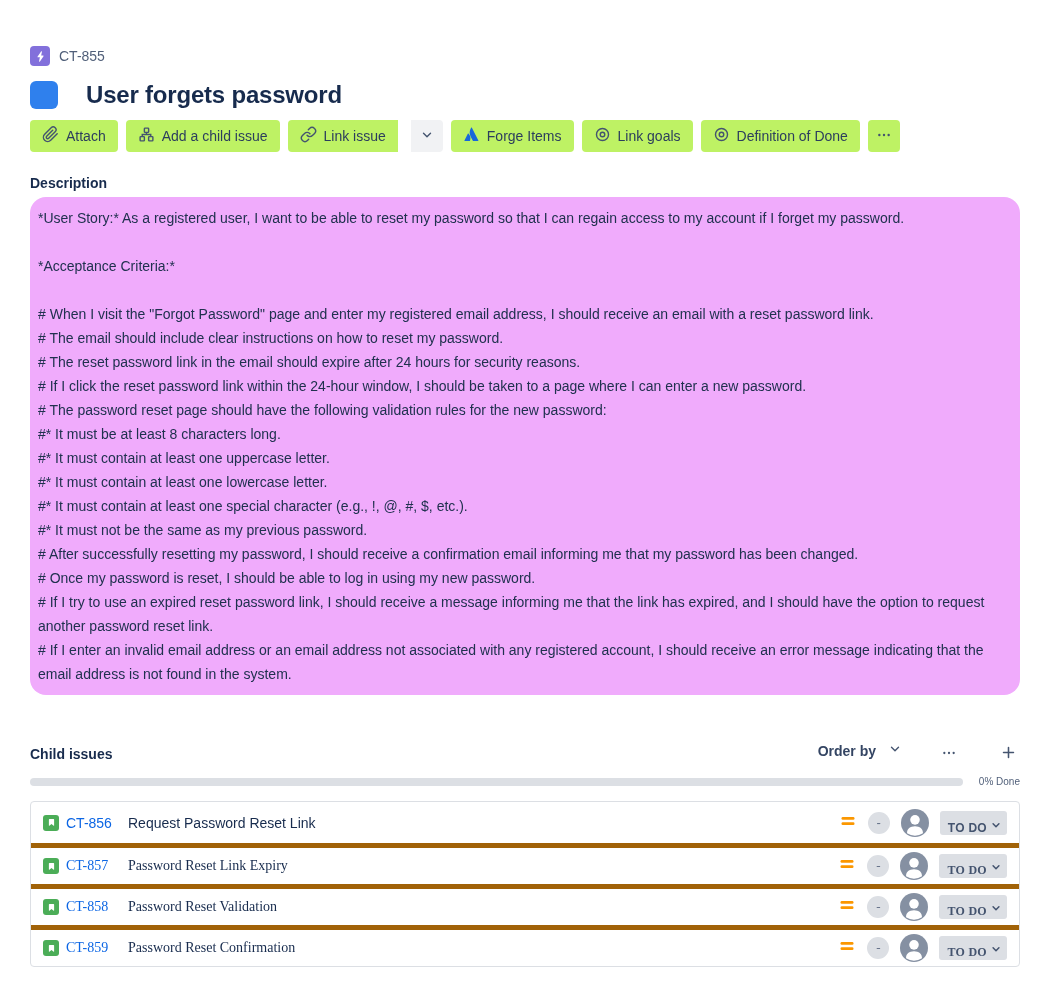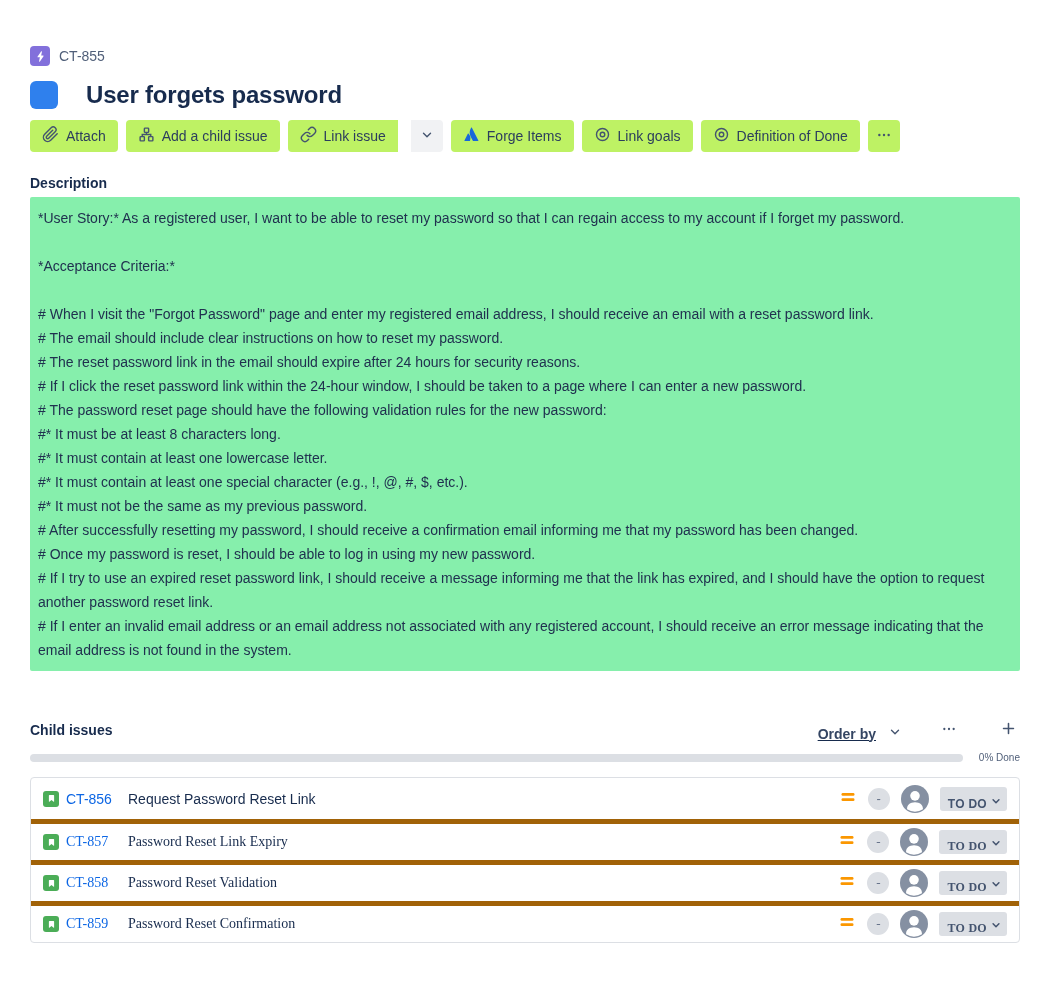--- a/index.html
+++ b/index.html
@@ -25,28 +25,28 @@
     font-size:14px; font-weight:500; color:#2C3E5D; cursor:pointer; white-space:nowrap; }
   .btn svg { flex:none; }
   .split { display:flex; align-items:center; gap:13px; }
   .split .main { border-radius:4px 0 0 4px; }
   .split .caret { border-radius:0 4px 4px 0; padding:0 9px; height:32px; display:flex;
     align-items:center; background:#F1F2F4; border:none; cursor:pointer; }
   .icon-btn { width:32px; padding:0; justify-content:center; }
 
   
   .desc-label { margin-top:23px; font-size:14px; font-weight:700; color:#172B4D; }
-  .desc-box { margin-top:6px; width:990px; background:#86efac; border-radius:2px;
+  .desc-box { margin-top:6px; width:990px; background:#f0abfc; border-radius:16px;
     padding:9px 8px; cursor:text; }
   .desc-line { font-size:14px; line-height:24px; color:#20314F; min-height:24px; white-space:pre-wrap; }
 
   
   .child-header { margin-top:47px; display:flex; align-items:center; width:990px; }
   .child-title { font-size:14px; font-weight:700; color:#172B4D; }
-  .child-actions { margin-left:auto; display:flex; align-items:flex-end; gap:35px;text-decoration:underline; }
+  .child-actions { margin-left:auto; display:flex; align-items:flex-start; gap:35px; }
   .order-by { display:flex; align-items:center; gap:12px; font-size:14px; font-weight:600;
     color:#344563; cursor:pointer; background:none; border:none; font-family:inherit; }
   .ghost-btn { background:none; border:none; cursor:pointer; display:flex; align-items:center;
     justify-content:center; width:24px; height:24px; border-radius:3px; }
 
   .progress-row { margin-top:10px; display:flex; align-items:center; width:990px; gap:16px; }
   .progress-track { flex:1; height:8px; background:#DCDFE4; border-radius:4px; overflow:hidden; }
   .progress-fill { height:100%; background:#22A06B; width:0%; }
   .progress-text { font-size:10px; color:#505F79; white-space:nowrap; }
 
@@ -163,20 +163,21 @@
       <div class="desc-line"># The email should include clear instructions on how to reset my password.</div>
 
       <div class="desc-line"># The reset password link in the email should expire after 24 hours for security reasons.</div>
 
       <div class="desc-line"># If I click the reset password link within the 24-hour window, I should be taken to a page where I can enter a new password.</div>
 
       <div class="desc-line"># The password reset page should have the following validation rules for the new password:</div>
 
       <div class="desc-line">#* It must be at least 8 characters long.</div>
 
+      <div class="desc-line">#* It must contain at least one uppercase letter.</div>
 
       <div class="desc-line">#* It must contain at least one lowercase letter.</div>
 
       <div class="desc-line">#* It must contain at least one special character (e.g., !, @, #, $, etc.).</div>
 
       <div class="desc-line">#* It must not be the same as my previous password.</div>
 
       <div class="desc-line"># After successfully resetting my password, I should receive a confirmation email informing me that my password has been changed.</div>
 
       <div class="desc-line"># Once my password is reset, I should be able to log in using my new password.</div>

